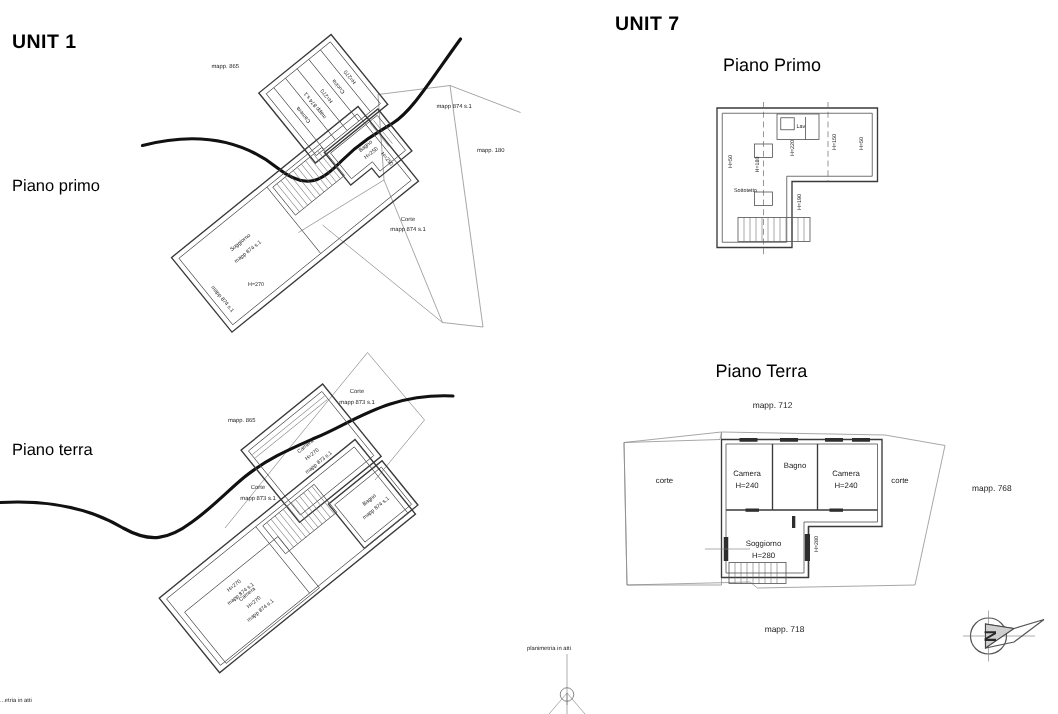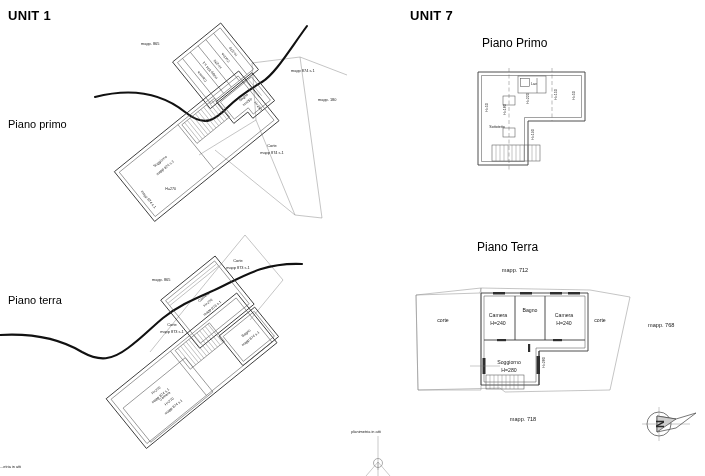--- a/index.html
+++ b/index.html
@@ -70,21 +70,21 @@
 <div class="unit-title" data-name="unit1-title">UNIT 1</div>
 <div class="unit-title" data-name="unit2-title">UNIT 7</div>
 
 <div class="floor-side-label" id="u1-piano-primo" data-name="unit1-piano-primo-label">Piano primo</div>
 <div class="floor-side-label" id="u1-piano-terra" data-name="unit1-piano-terra-label">Piano terra</div>
 
 <div class="floor-head-label" id="u2-piano-primo" data-name="unit2-piano-primo-heading">Piano Primo</div>
 <div class="floor-head-label" id="u2-piano-terra" data-name="unit2-piano-terra-heading">Piano Terra</div>
 
 <style>
-  [data-name="unit1-title"]{ left:8px; top:8px; }
+  [data-name="unit1-title"]{ left:8px; top:20px; }
   [data-name="unit2-title"]{ left:410px; top:8px; }
 </style>
 
 <svg id="sheet" viewBox="0 0 705 476" xmlns="http://www.w3.org/2000/svg" data-name="floorplan-drawing">
 
   <g data-name="unit1-piano-primo-drawing">
 
     <g class="parcel" data-name="parcel-boundaries">
       <path d="M252,63 L300,57 L347,75"></path>
       <path d="M252,63 L256,120 L295,215"></path>

